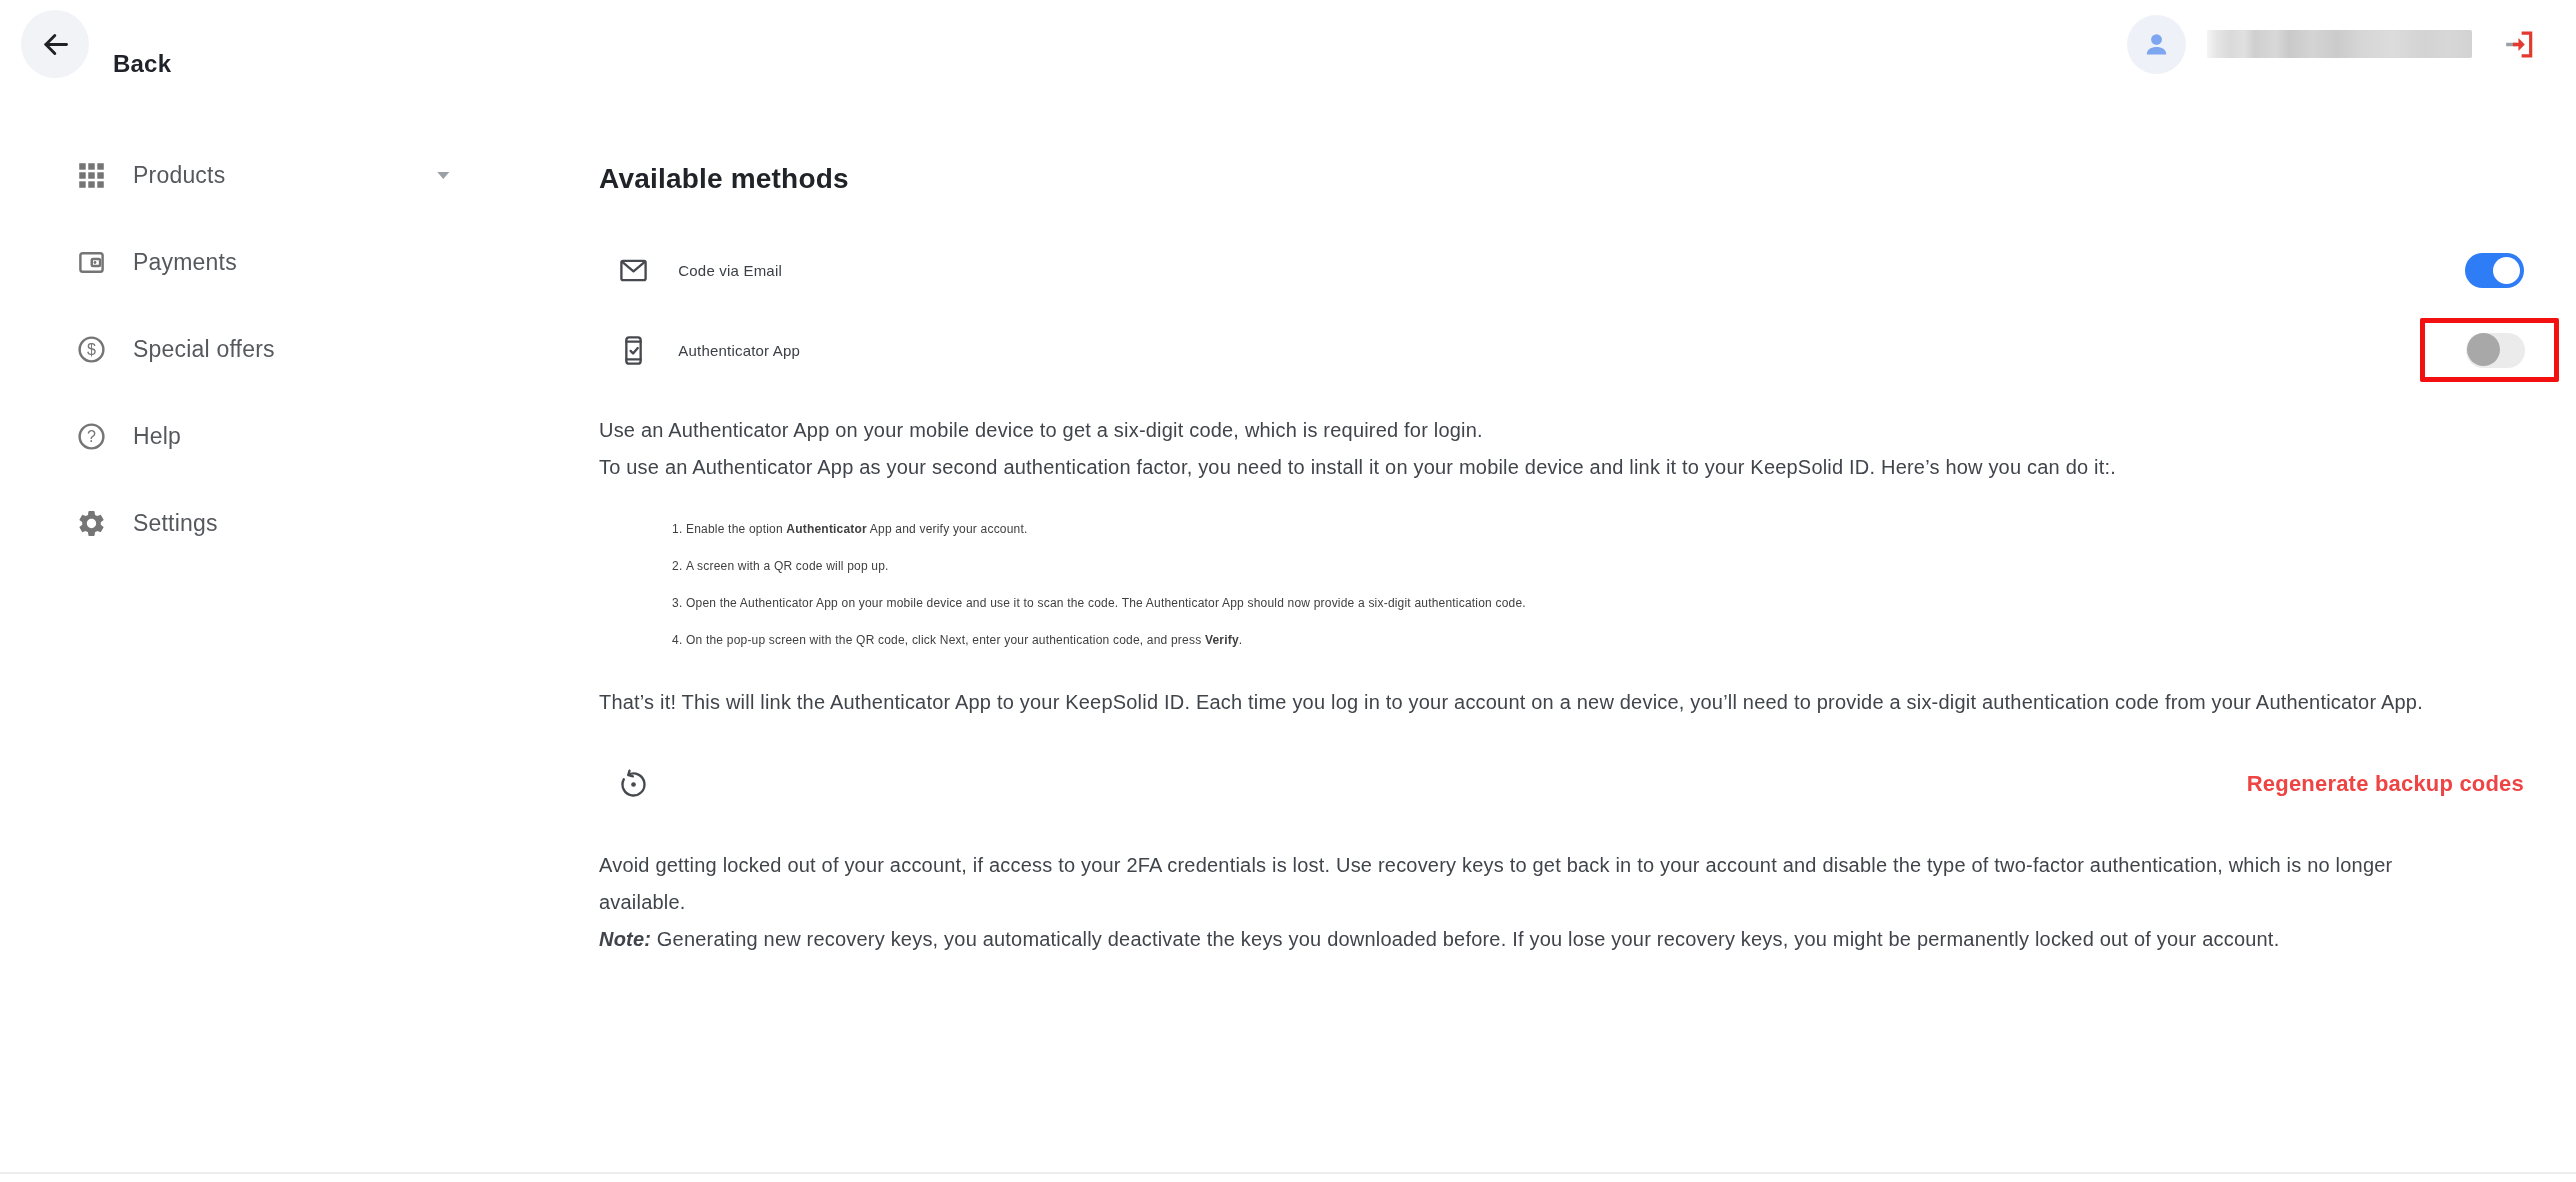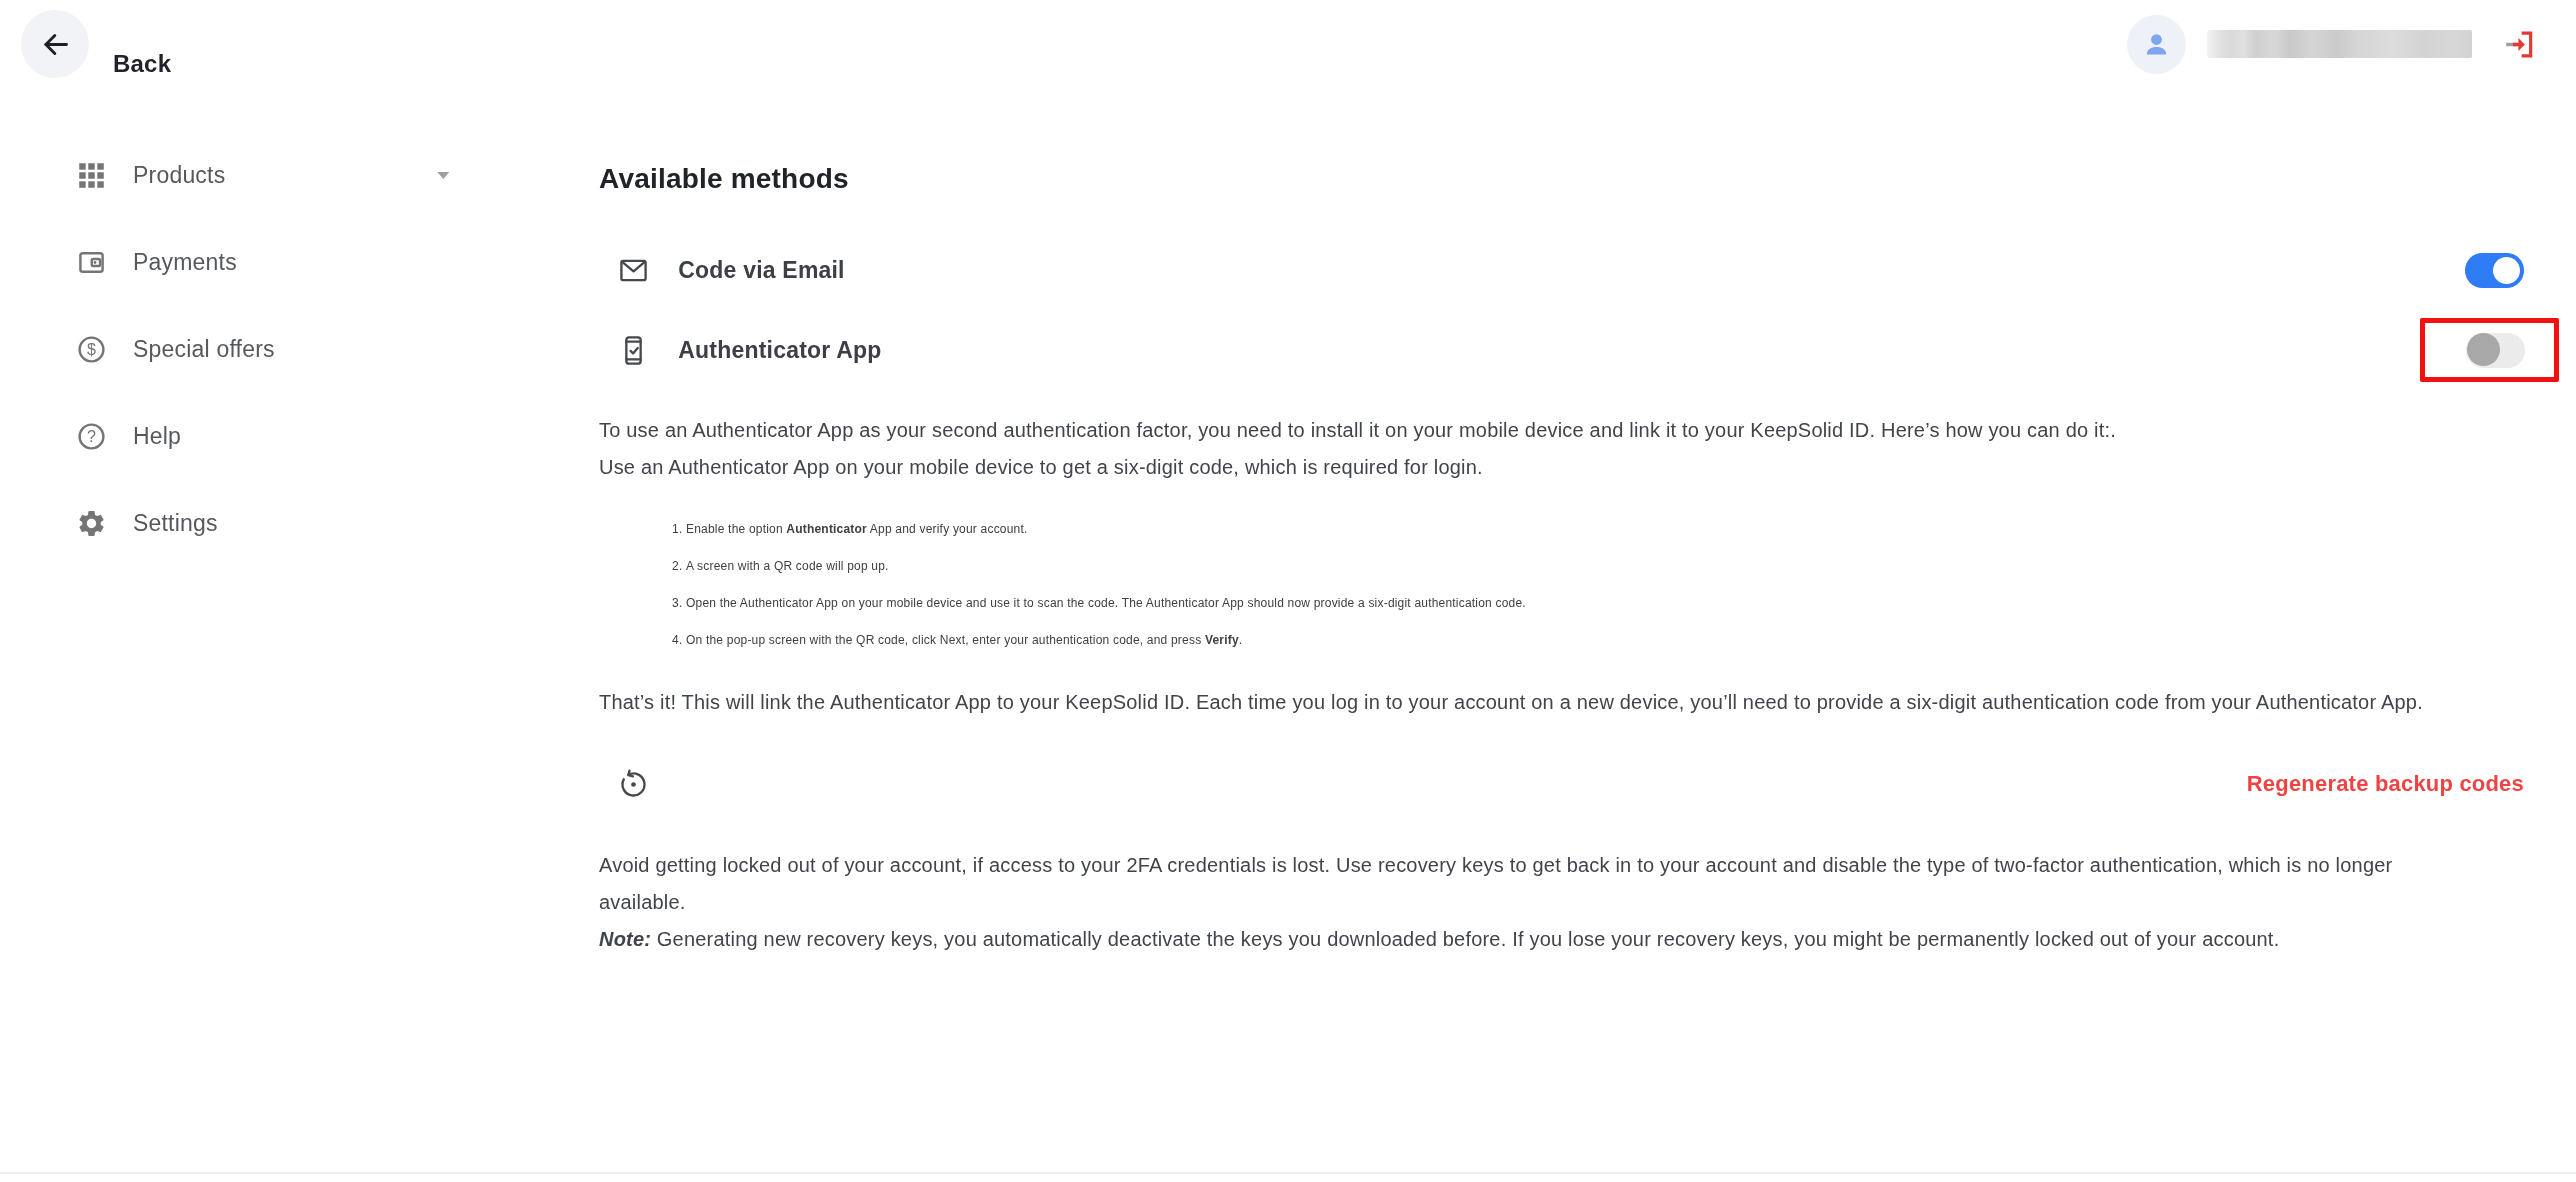--- a/index.html
+++ b/index.html
@@ -36,21 +36,21 @@
   .main { flex:1; padding:71px 52px 0 117px; }
   .page-title { font-size:28px; line-height:40px; font-weight:bold; color:#202328;
     letter-spacing:0.2px; }
 
   .method-row { display:flex; align-items:center; justify-content:space-between; }
   .row-email { margin-top:53px; height:37px; }
   .row-auth  { margin-top:29px; height:64px; }
   .row-backup{ margin-top:43px; height:40px; }
   .method-left { display:flex; align-items:center; gap:28px; padding-left:18.3px; }
   .method-icon { width:33px; height:33px; flex:none; display:flex; align-items:center; }
-  .method-label { font-size:23px; color:#3c4046; letter-spacing:0.2px;font-weight:bold; }
+  .method-label { font-size:15px; color:#3c4046; letter-spacing:0.2px; }
 
   .para { font-size:20px; line-height:37px; color:#40444b; letter-spacing:0.2px;
     max-width:1840px; }
   .desc-email { margin-top:43px; }
   .desc-auth  { margin-top:30px; }
   .steps { margin-top:25px; padding-left:87px; max-width:1840px; }
   .steps li { font-size:12px; line-height:37px; color:#404040; letter-spacing:0.2px; }
   .summary { margin-top:25px; }
   .desc-backup { margin-top:43px; }
   .b { font-weight:bold; }
@@ -207,22 +207,22 @@
           <span class="method-label">Authenticator App</span>
         </div>
         <div class="highlight-box">
           <div class="toggle off">
             <div class="thumb"></div>
           </div>
         </div>
       </div>
 
       <div class="para desc-auth">
+        <div>Use an Authenticator App on your mobile device to get a six-digit code, which is required for login.</div>
         <div>To use an Authenticator App as your second authentication factor, you need to install it on your mobile device and link it to your KeepSolid ID. Here’s how you can do it:.</div>
-        <div>Use an Authenticator App on your mobile device to get a six-digit code, which is required for login.</div>
       </div>
 
       <ol class="steps">
         <li><span>Enable the option </span><span class="b">Authenticator</span><span> App and verify your account.</span></li>
         <li><span>A screen with a QR code will pop up.</span><span class="b"></span><span></span></li>
         <li><span>Open the Authenticator App on your mobile device and use it to scan the code. The Authenticator App should now provide a six-digit authentication code.</span><span class="b"></span><span></span></li>
         <li><span>On the pop-up screen with the QR code, click Next, enter your authentication code, and press </span><span class="b">Verify</span><span>.</span></li>
       </ol>
 
       <p class="para summary">That’s it! This will link the Authenticator App to your KeepSolid ID. Each time you log in to your account on a new device, you’ll need to provide a six-digit authentication code from your Authenticator App.</p>

